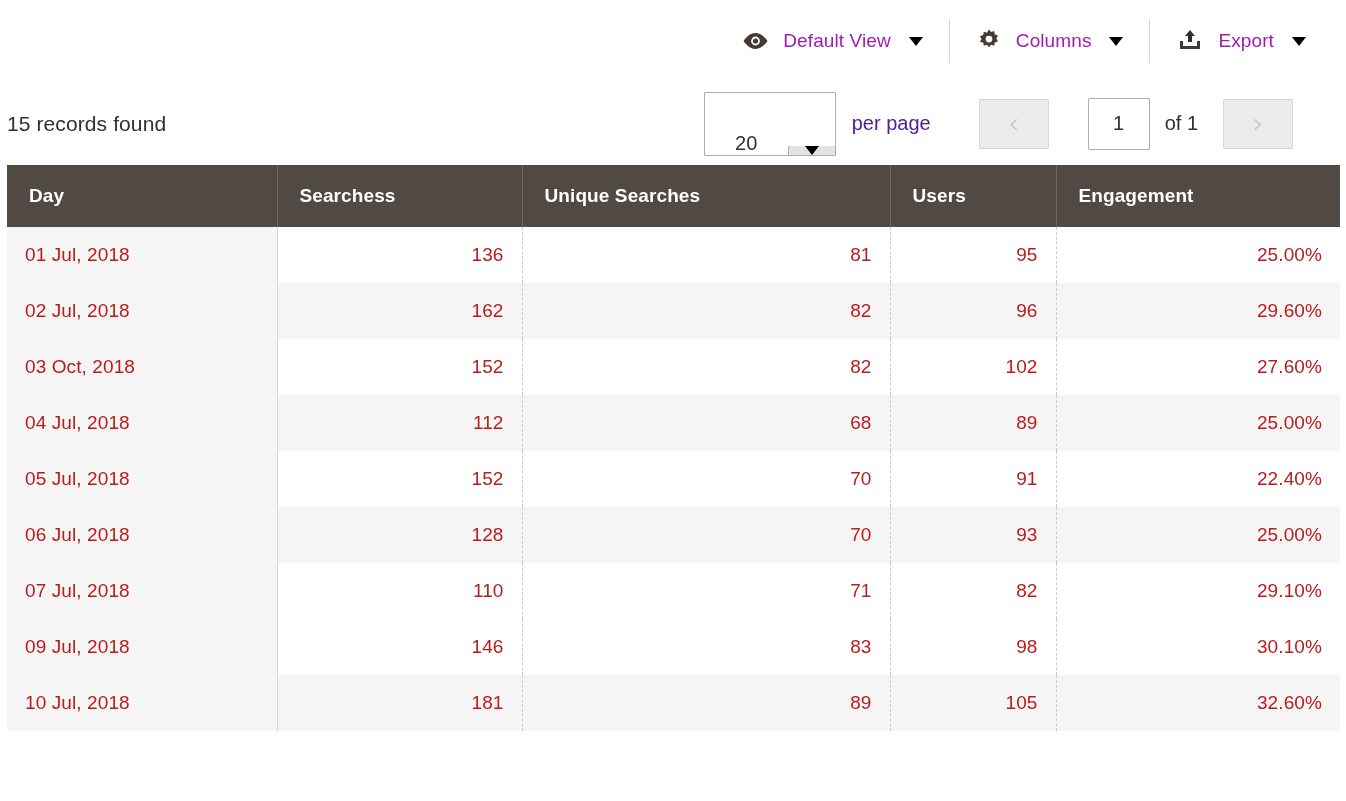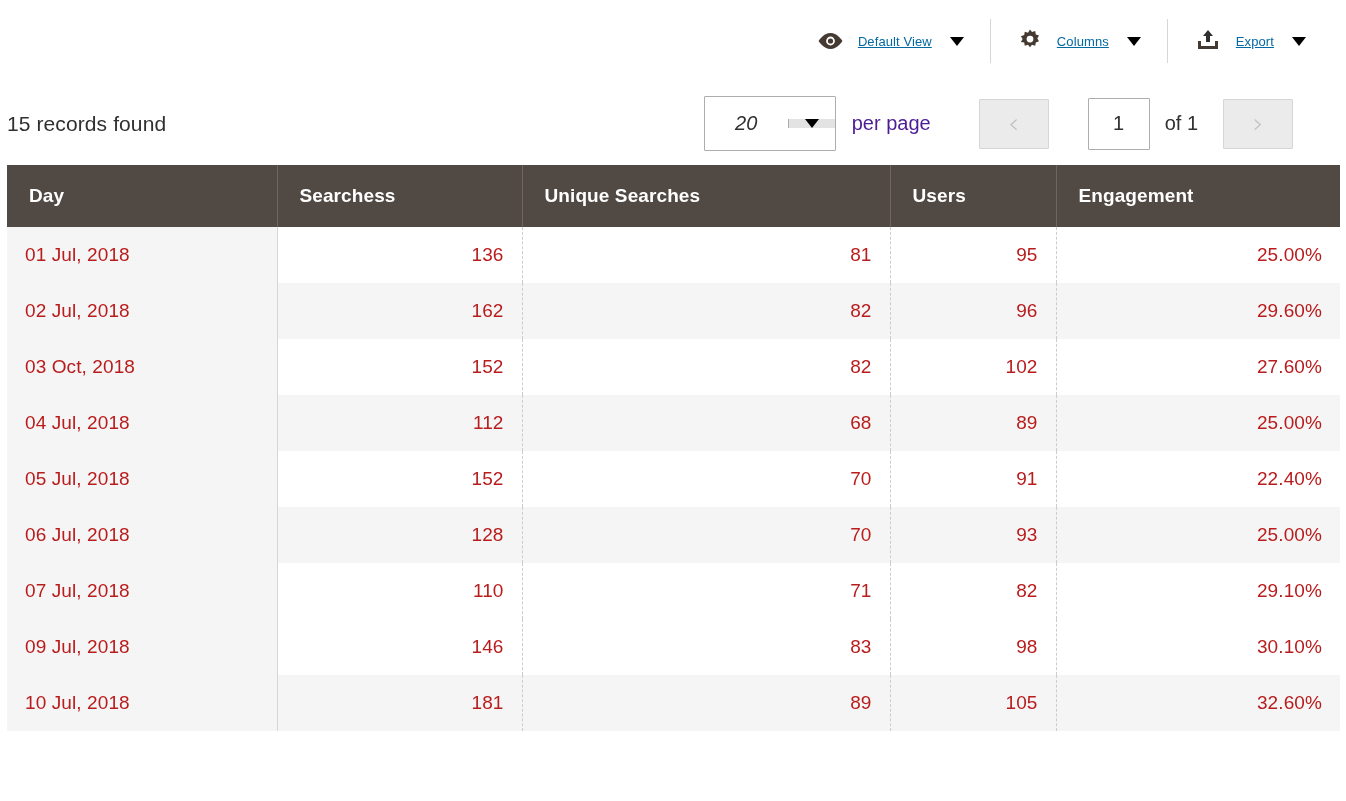--- a/index.html
+++ b/index.html
@@ -49,24 +49,23 @@
   .tb-group {
     display: flex;
     align-items: center;
     gap: 14px;
     padding: 0 26px;
     height: 44px;
     cursor: pointer;
     position: relative;
   }
   .tb-group .lbl {
-    font-size: 13px;
-    color: #0369a1;
-    letter-spacing: 0.1px;
-    text-decoration: underline;
+    font-size: 19px;
+    color: #a21caf;
+    letter-spacing: 0.1px;
   }
   .tb-divider {
     width: 1px;
     height: 44px;
     background: #d6d6d6;
   }
   .caret {
     width: 0; height: 0;
     border-left: 7px solid transparent;
     border-right: 7px solid transparent;
@@ -90,26 +89,25 @@
     letter-spacing: 0.1px;
   }
   .pager {
     margin-left: auto;
     display: flex;
     align-items: center;
     padding-right: 25px;
   }
   .perpage-wrap {
     display: flex;
-    align-items: center;
+    align-items: flex-end;
     border: 1px solid #adadad;
-    height: 55px;
+    height: 64px;
     border-radius: 1px;
     overflow: hidden;
-    font-style: italic;
   }
   .perpage-value {
     width: 83px;
     background: #ffffff;
     display: flex;
     align-items: center;
     justify-content: center;
     font-size: 20px;
     color: #303030;
   }

